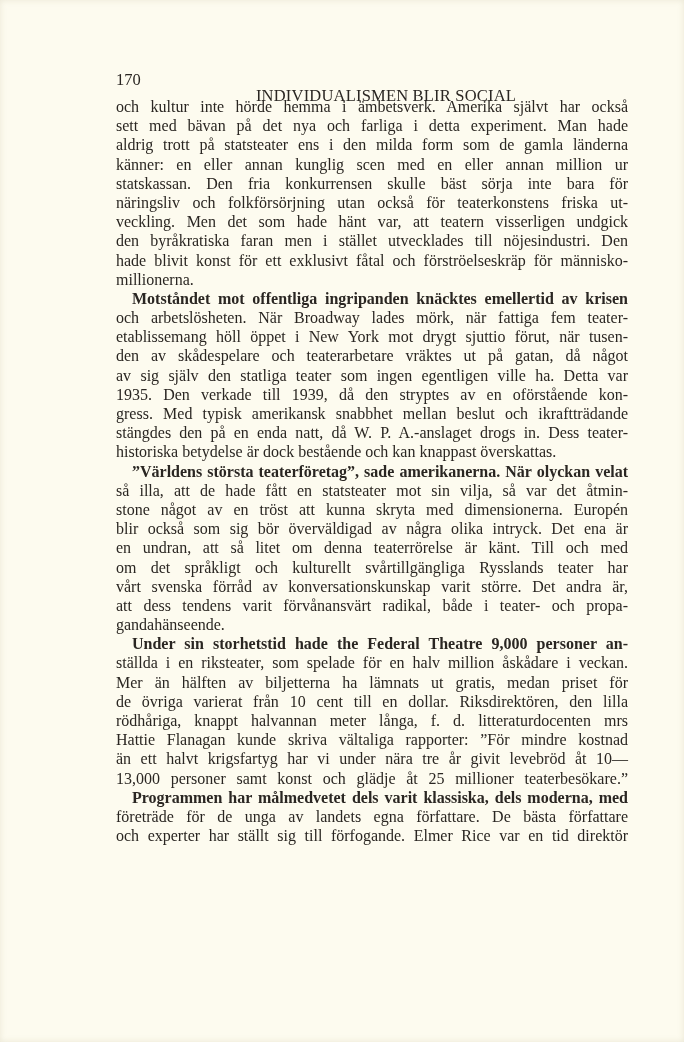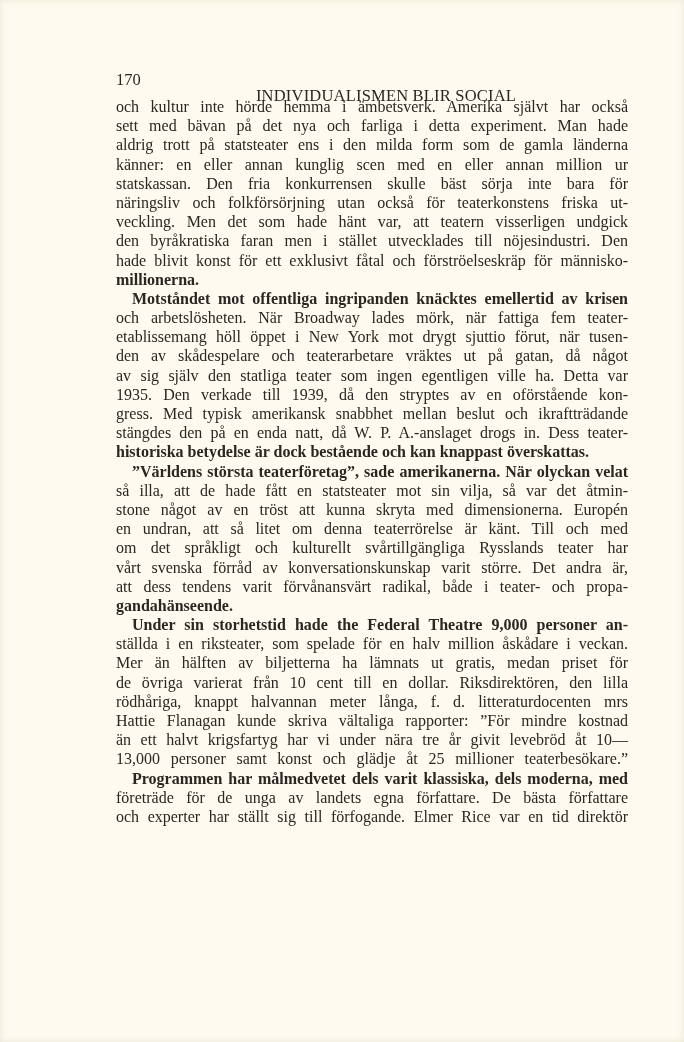--- a/index.html
+++ b/index.html
@@ -21,21 +21,21 @@
   .page-number { position:absolute; left:0; top:0; }
   .running-head { position:absolute; left:0; right:0; top:16px; text-align:center; padding-left:28px; letter-spacing:0.2px; }
   .body {
     position:absolute; left:116px; top:97px; width:512px;
     font-size:16px; line-height:19.2px;
   }
   .line {
     display:block; white-space:nowrap; text-align:justify; text-align-last:justify;
     height:19.2px;
   }
-  .line.last { text-align-last:left;font-weight:bold; }
+  .line.last { text-align-last:left; }
   .line.indent { padding-left:16px;font-weight:bold; }
 </style>
 </head>
 <body>
 
 <div class="page">
   <div class="header">
     <span class="page-number">170</span>
     <span class="running-head">INDIVIDUALISMEN BLIR SOCIAL</span>
   </div>
@@ -64,20 +64,21 @@
       <span class="line">1935. Den verkade till 1939, då den stryptes av en oförstående kon-</span>
       <span class="line">gress. Med typisk amerikansk snabbhet mellan beslut och ikraftträdande</span>
       <span class="line">stängdes den på en enda natt, då W. P. A.-anslaget drogs in. Dess teater-</span>
       <span class="line last">historiska betydelse är dock bestående och kan knappast överskattas.</span>
     </div>
 
     <div>
       <span class="line indent">”Världens största teaterföretag”, sade amerikanerna. När olyckan velat</span>
       <span class="line">så illa, att de hade fått en statsteater mot sin vilja, så var det åtmin-</span>
       <span class="line">stone något av en tröst att kunna skryta med dimensionerna. Europén</span>
+      <span class="line">blir också som sig bör överväldigad av några olika intryck. Det ena är</span>
       <span class="line">en undran, att så litet om denna teaterrörelse är känt. Till och med</span>
       <span class="line">om det språkligt och kulturellt svårtillgängliga Rysslands teater har</span>
       <span class="line">vårt svenska förråd av konversationskunskap varit större. Det andra är,</span>
       <span class="line">att dess tendens varit förvånansvärt radikal, både i teater- och propa-</span>
       <span class="line last">gandahänseende.</span>
     </div>
 
     <div>
       <span class="line indent">Under sin storhetstid hade the Federal Theatre 9,000 personer an-</span>
       <span class="line">ställda i en riksteater, som spelade för en halv million åskådare i veckan.</span>

